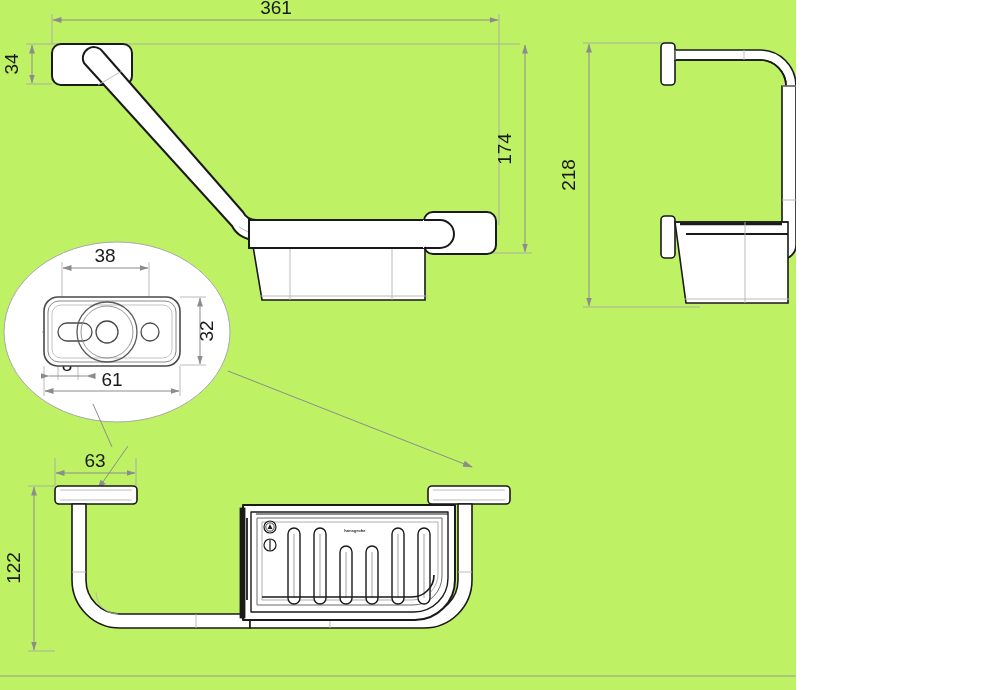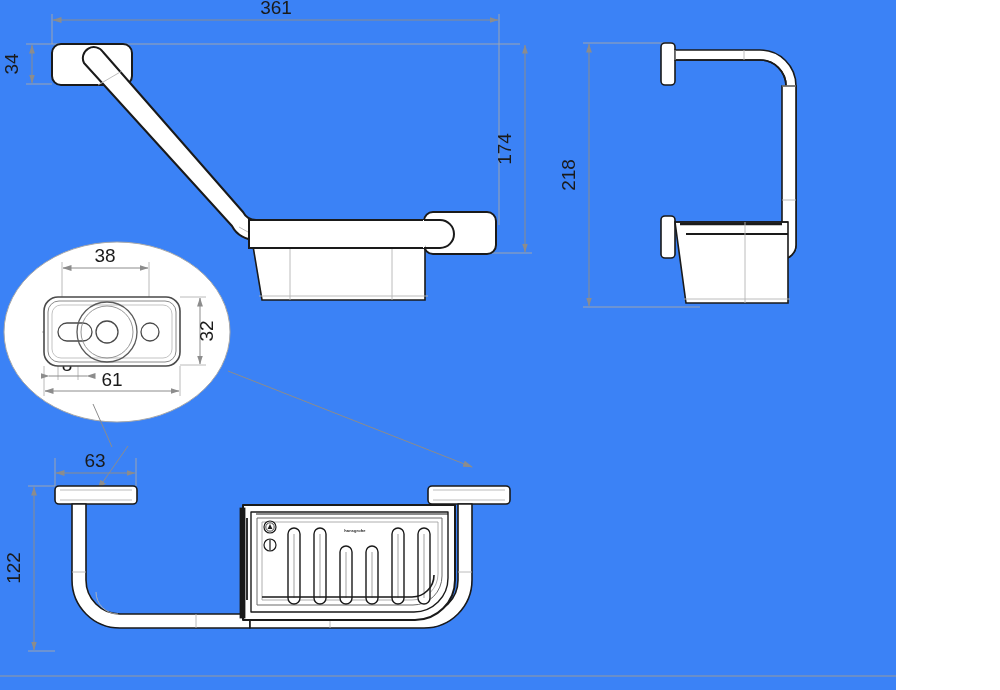--- a/index.html
+++ b/index.html
@@ -6,23 +6,23 @@
   html, body {
     margin: 0;
     padding: 0;
     background: #ffffff;
   }
   body {
     font-family: "Liberation Sans", sans-serif;
   }
   #drawing-root {
     position: relative;
-    width: 896px;
+    width: 796px;
     height: 690px;
-    background: #3b82f6;
+    background: #bef264;
     overflow: hidden;
   }
   #drawing-svg {
     position: absolute;
     left: 0;
     top: 0;
     width: 1000px;
     height: 690px;
     display: block;
   }

